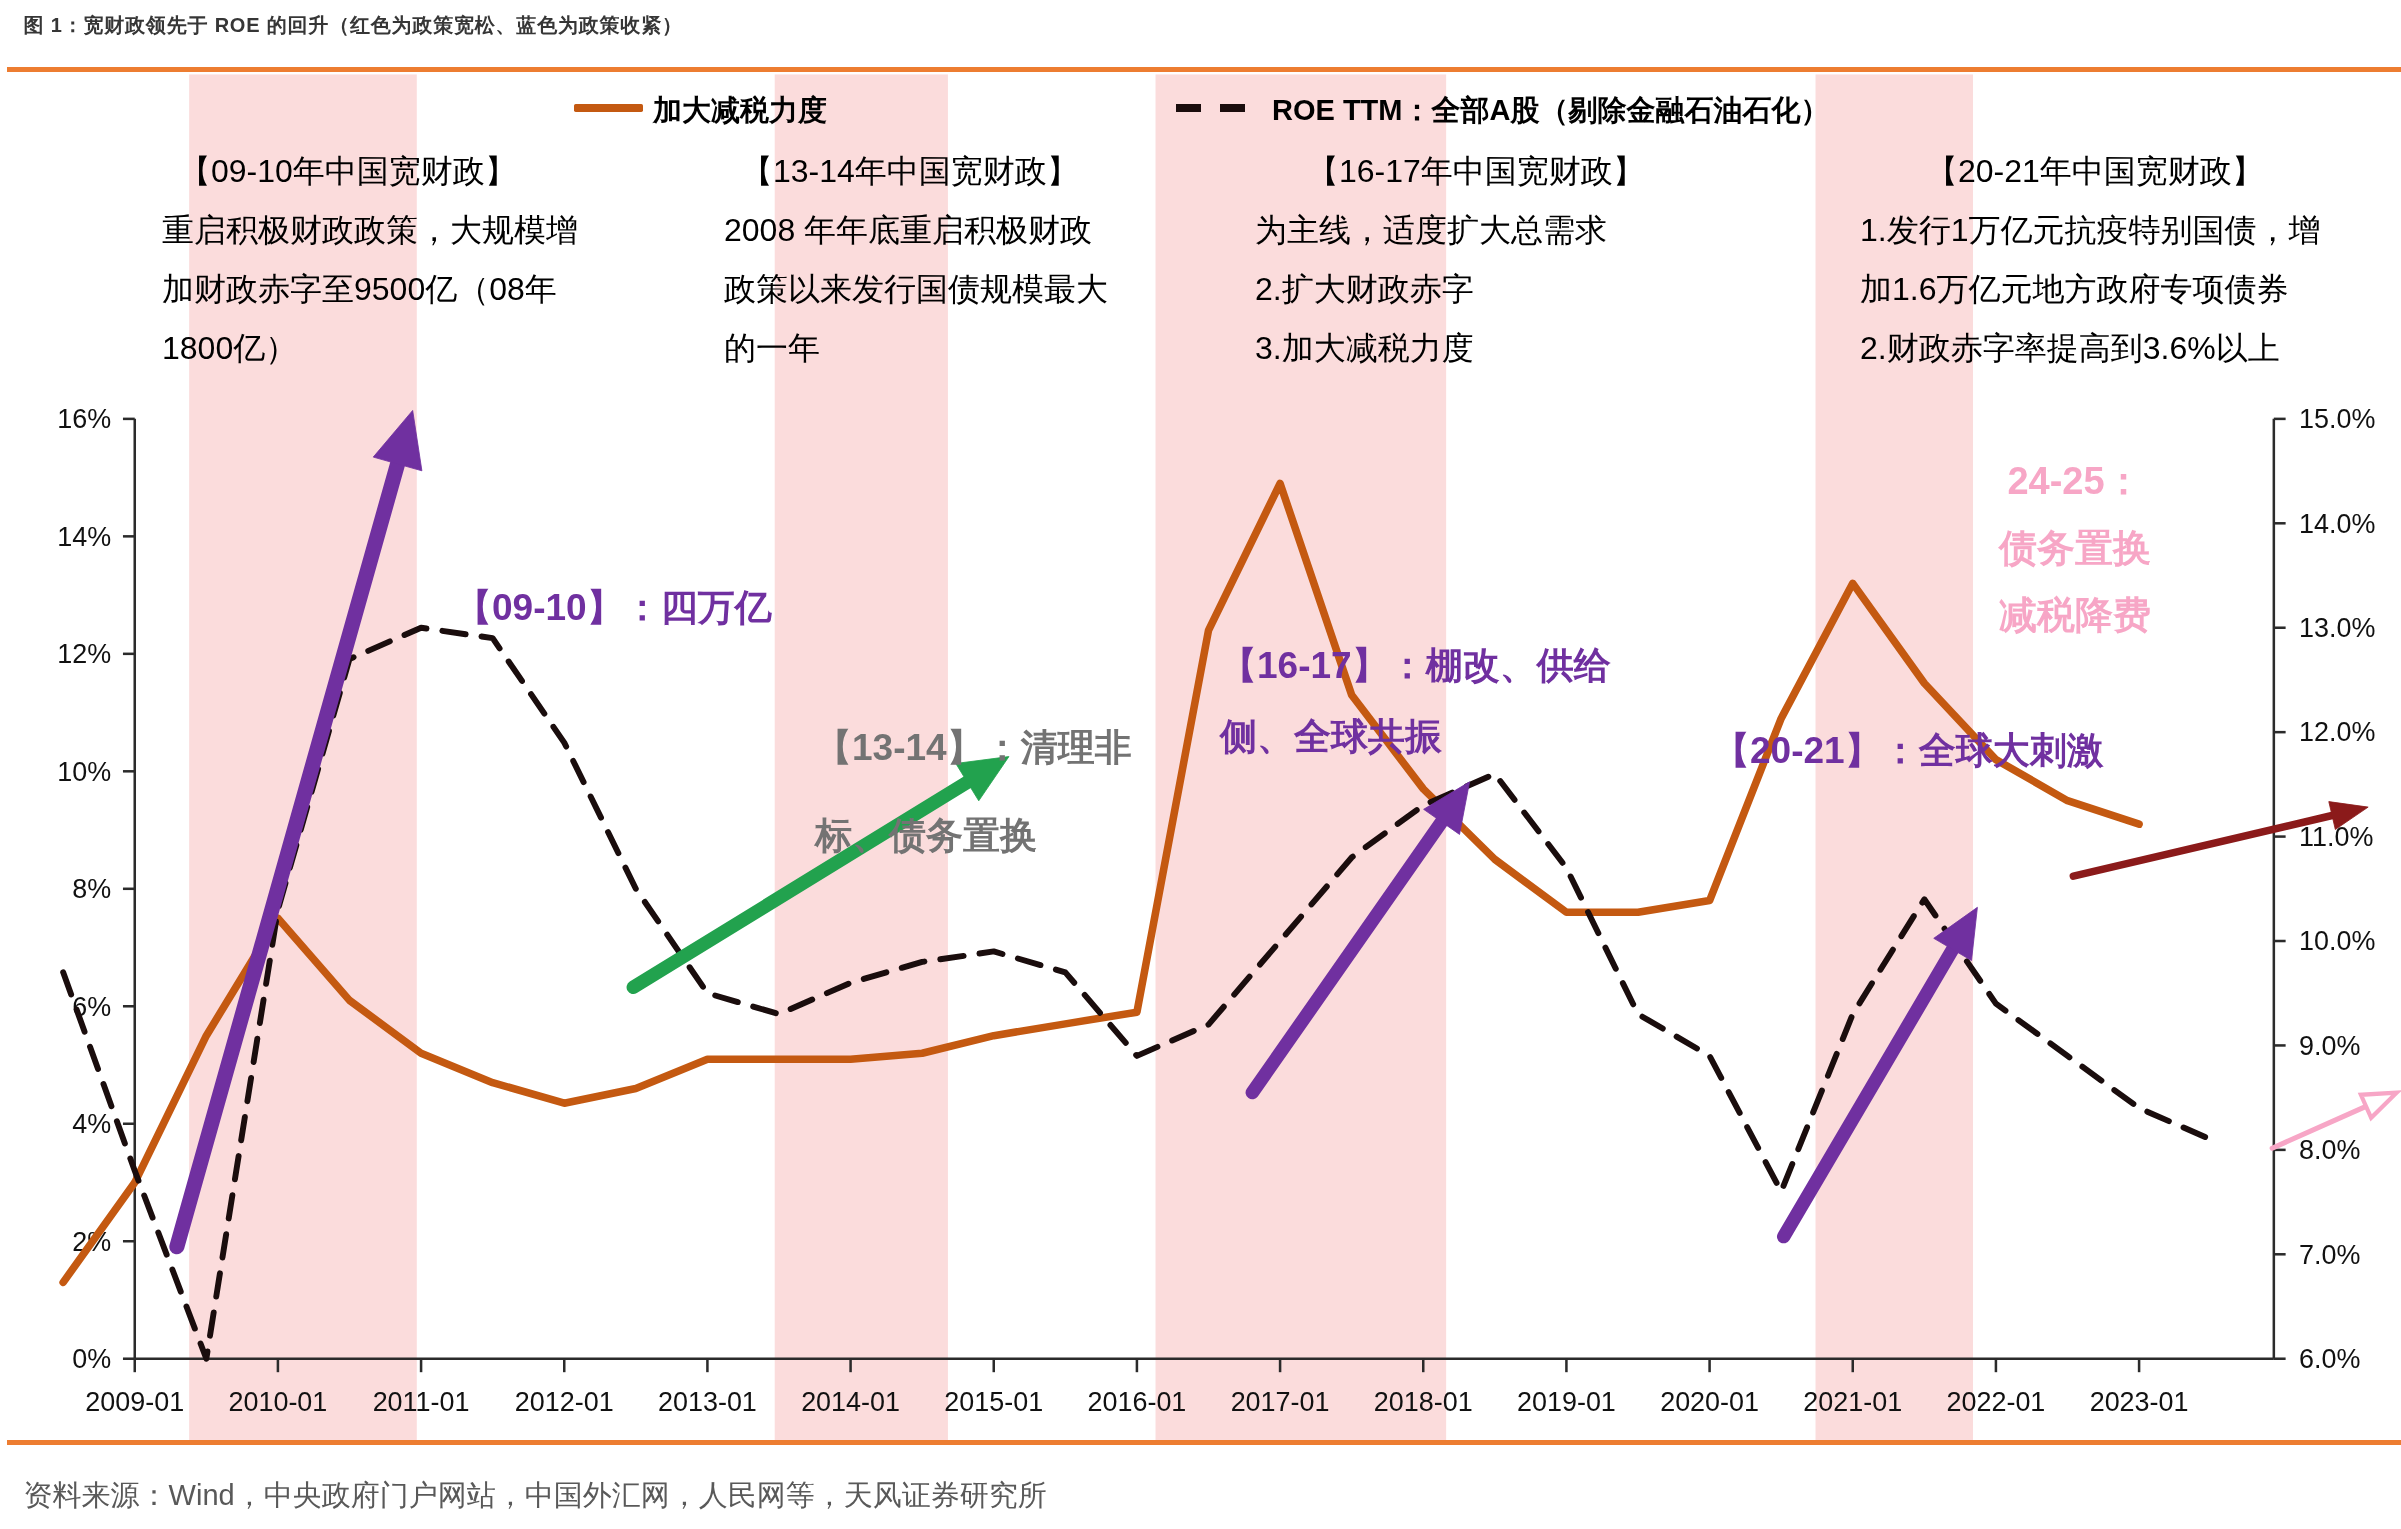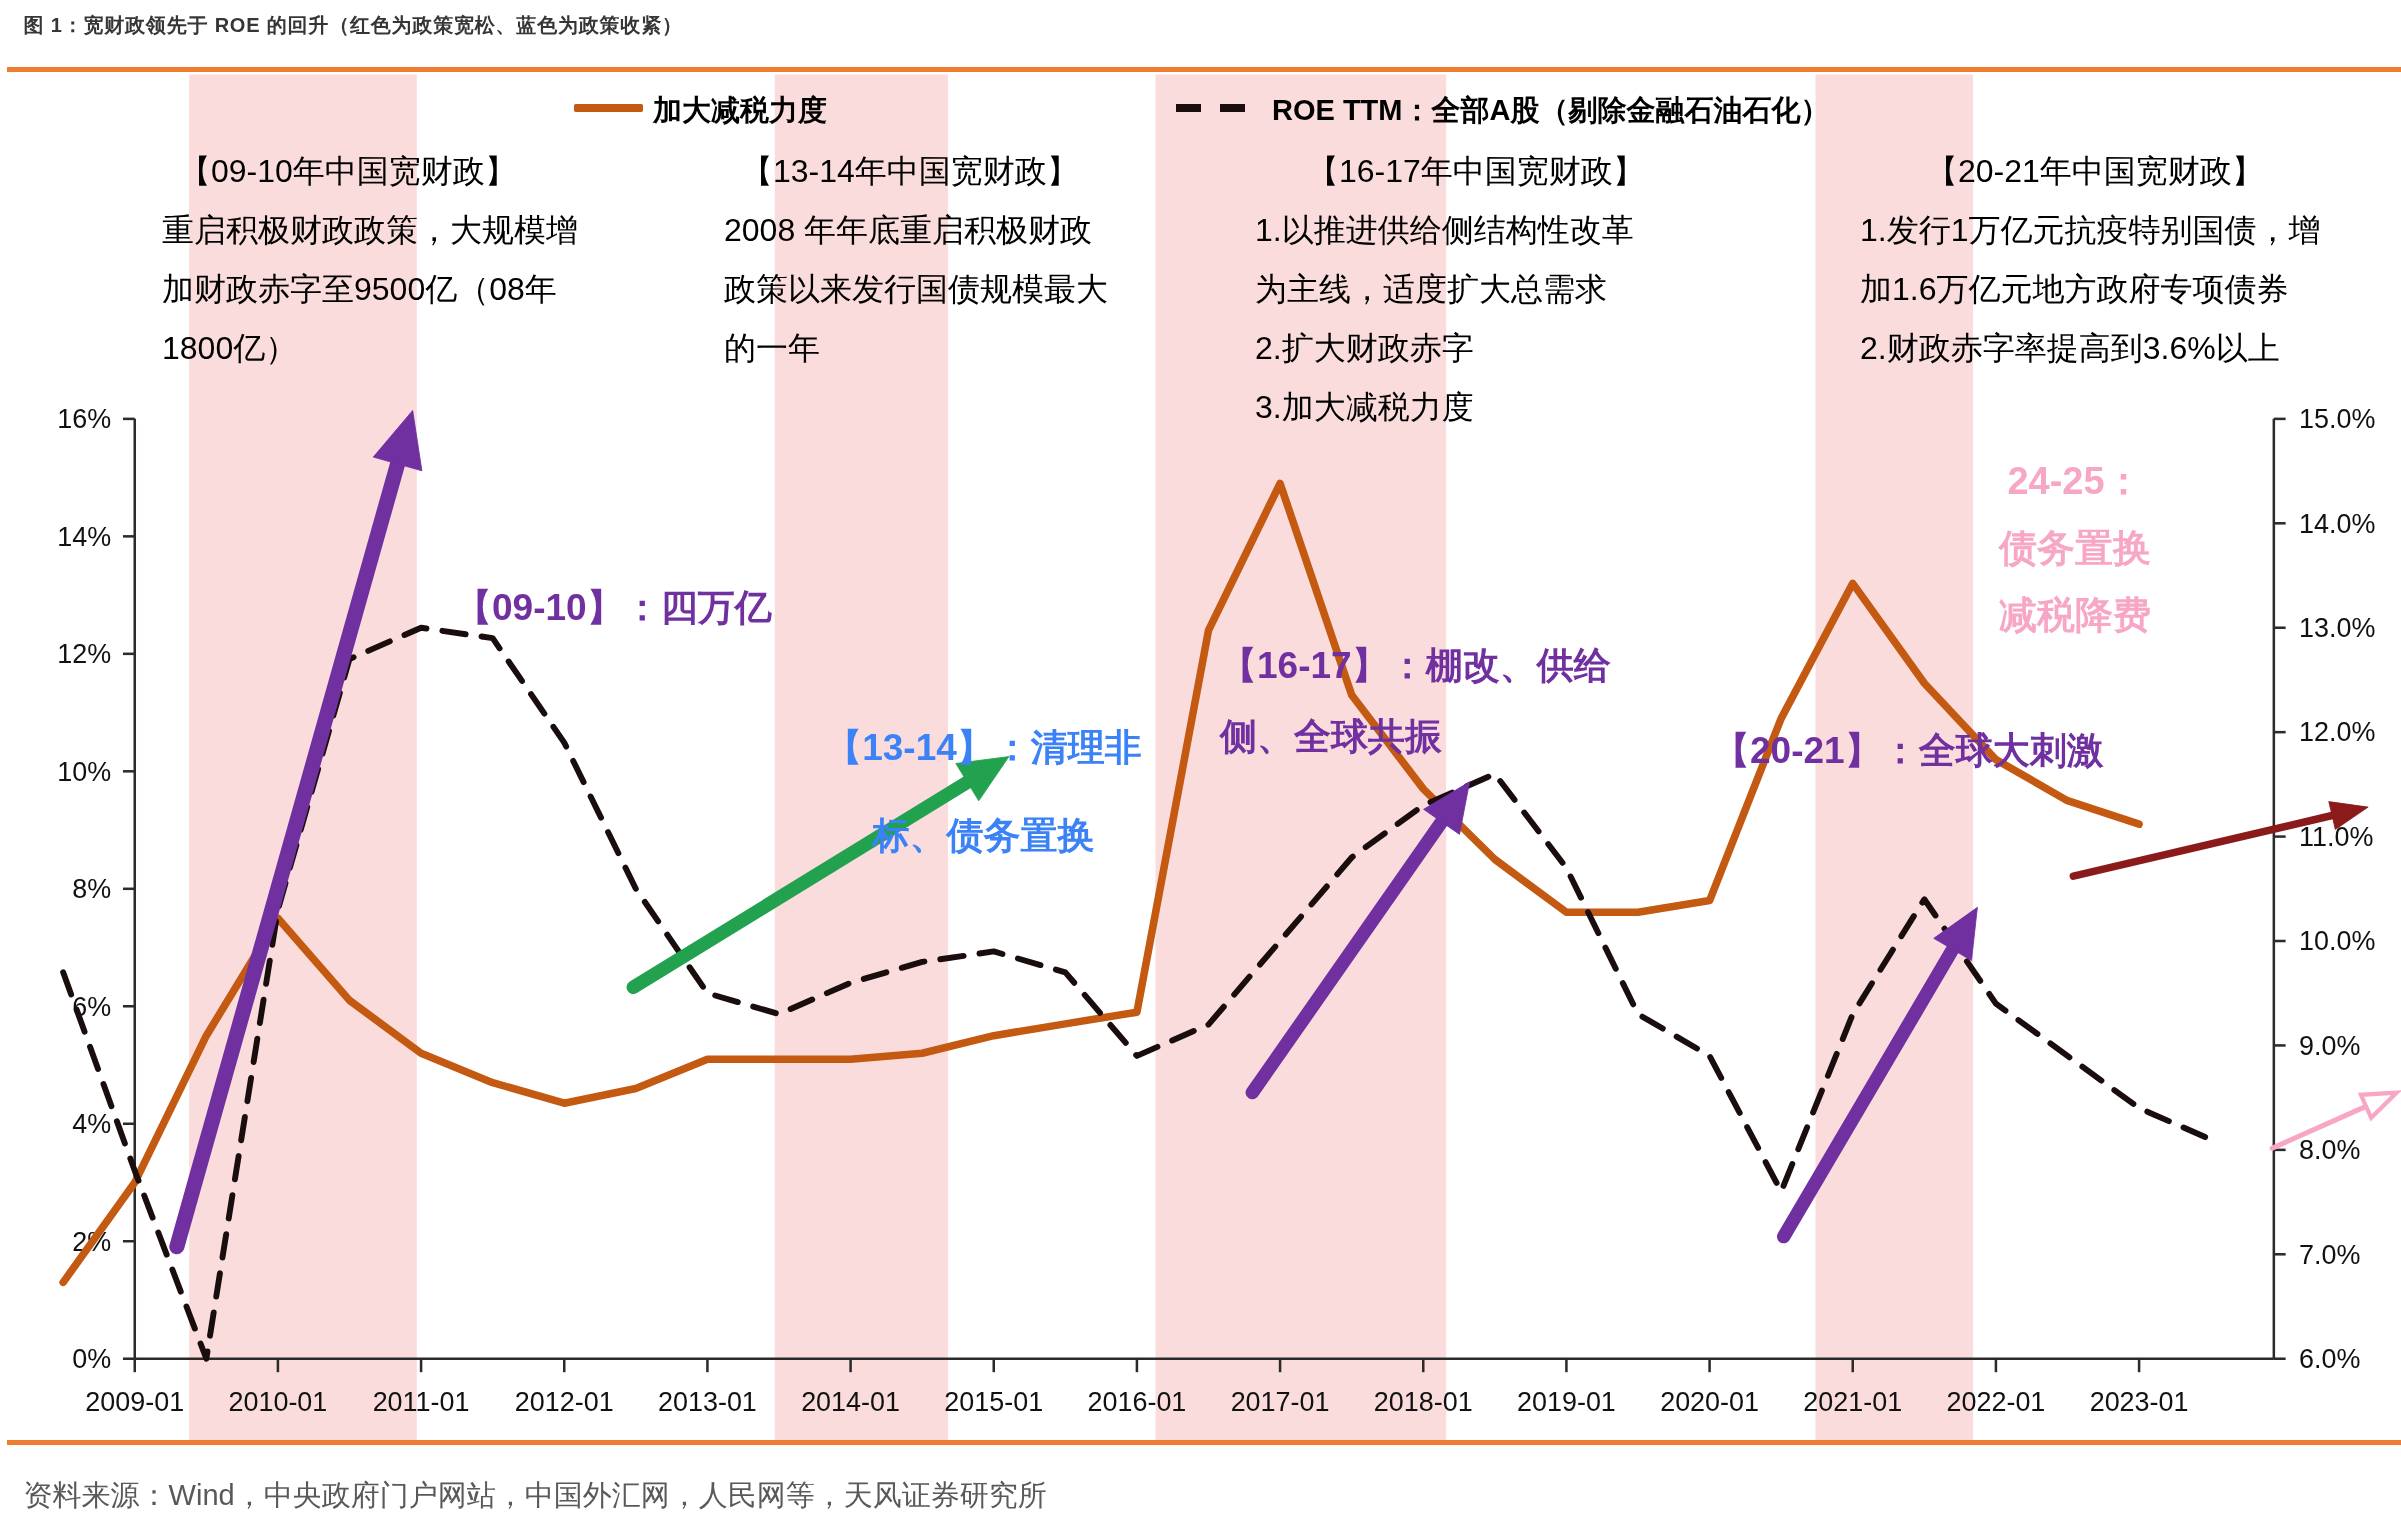--- a/index.html
+++ b/index.html
@@ -18,21 +18,21 @@
   #chart-svg{left:0;top:0;}
   .lg-label{font-size:29px;font-weight:bold;color:#000;white-space:nowrap;}
   .lg-swatch-solid{width:69px;height:7.6px;background:#C45911;border-radius:1.7px;}
   .lg-swatch-dash{width:81px;height:7.6px;
     background:repeating-linear-gradient(90deg,#1a0d0d 0 25px,transparent 25px 44px);}
   .note{font-size:32px;color:#000;line-height:59px;white-space:nowrap;}
   .note-h{padding-left:17px;font-weight:500;}
   .note-line{}
   .ann{font-weight:bold;white-space:nowrap;}
   .ann-0910{left:455px;top:583px;font-size:37px;color:#7030A0;}
-  .ann-1314{left:815px;top:704px;font-size:37px;color:#3b82f6;text-align:center;width:337px;line-height:88px;}
+  .ann-1314{left:815px;top:704px;font-size:37px;color:#737373;width:337px;line-height:88px;}
   .ann-1617{left:1220px;top:630px;font-size:37px;color:#7030A0;line-height:71px;}
   .ann-2021{left:1713px;top:726px;font-size:37px;color:#7030A0;}
   .ann-2425{left:1999px;top:448px;font-size:38px;color:#F7A6C6;line-height:67px;text-align:center;}
   #source-line{left:23.6px;top:1476px;font-size:29px;color:#595959;white-space:nowrap;}
 </style>
 </head>
 <body>
 
 <svg id="chart-svg" class="abs" width="2401" height="1530" viewBox="0 0 2851 1816">
     <rect x="224.60000000001855" y="88" width="270.2999999999861" height="1622" fill="#FBDCDC"></rect>
@@ -146,21 +146,20 @@
   <div class="note-h">【13-14年中国宽财政】</div>
   <div>
       <div class="note-line">2008 年年底重启积极财政</div>
       <div class="note-line">政策以来发行国债规模最大</div>
       <div class="note-line">的一年</div>
     </div>
 </div>
 <div class="abs note" style="left:1255px;top:142px;">
   <div class="note-h" style="padding-left:52px;">【16-17年中国宽财政】</div>
   <div>
-      <div class="note-line">1.以推进供给侧结构性改革</div>
       <div class="note-line">为主线，适度扩大总需求</div>
       <div class="note-line">2.扩大财政赤字</div>
       <div class="note-line">3.加大减税力度</div>
     </div>
 </div>
 <div class="abs note" style="left:1860px;top:142px;">
   <div class="note-h" style="padding-left:66px;">【20-21年中国宽财政】</div>
   <div>
       <div class="note-line">1.发行1万亿元抗疫特别国债，增</div>
       <div class="note-line">加1.6万亿元地方政府专项债券</div>

